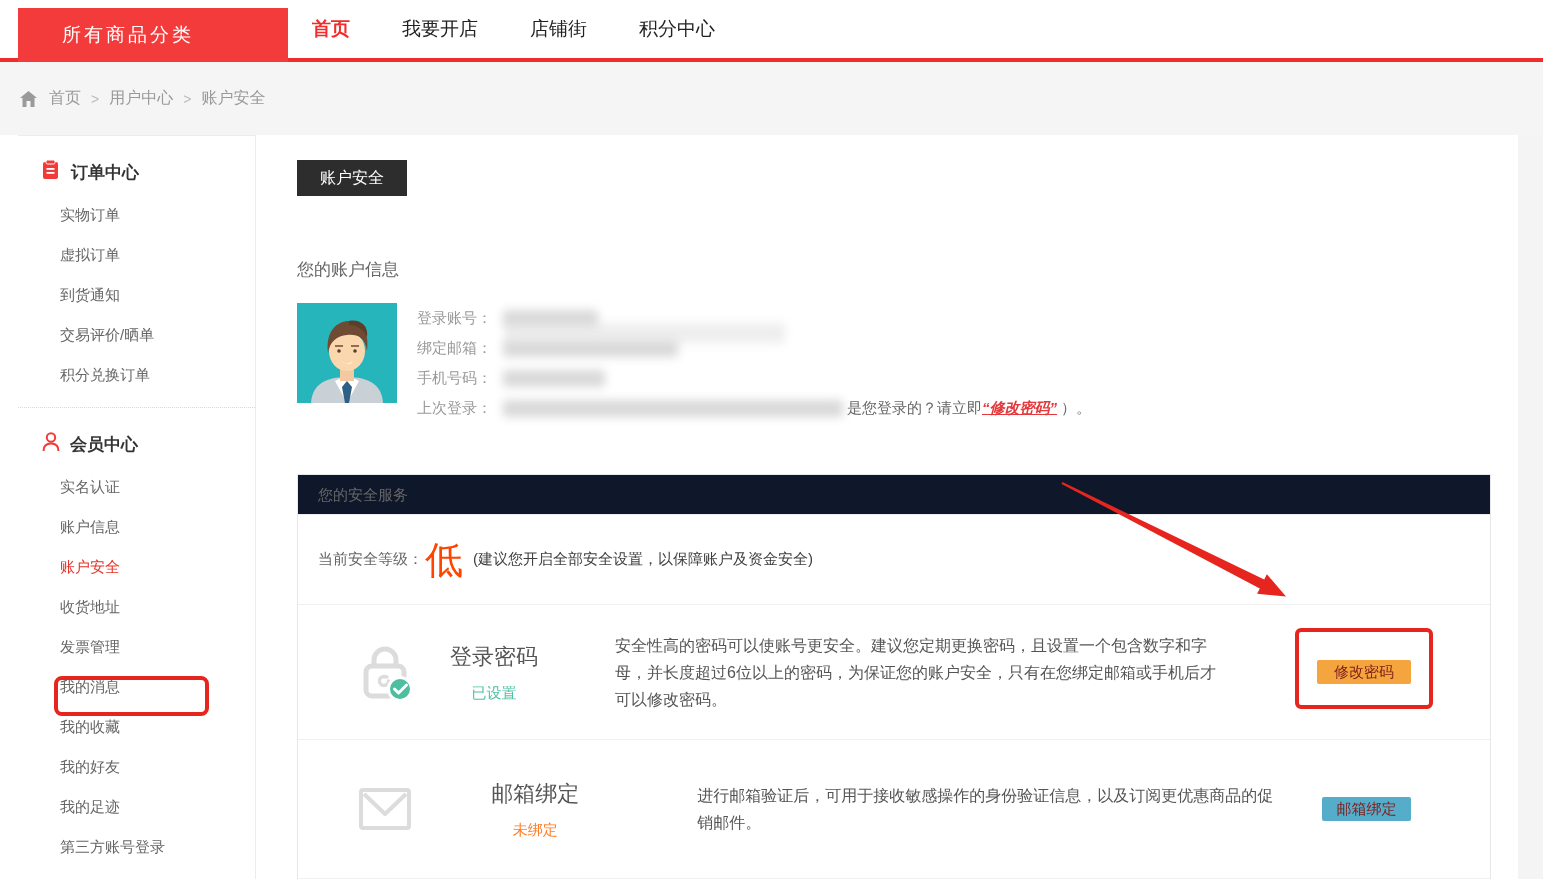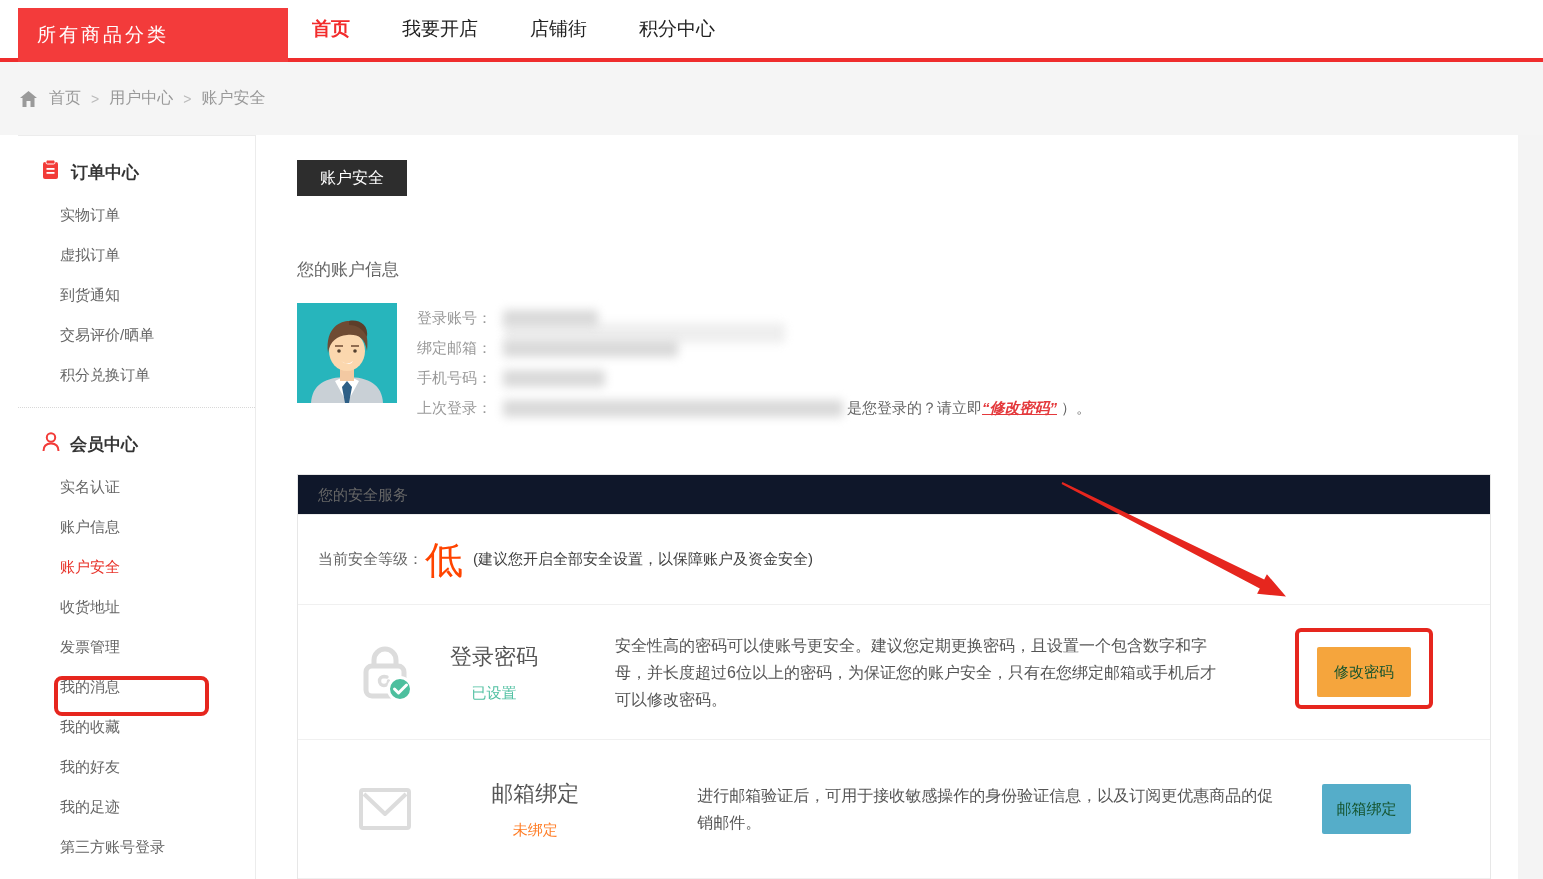--- a/index.html
+++ b/index.html
@@ -2,21 +2,21 @@
 <html><head>
 <meta charset="utf-8">
 <style>
   * { margin:0; padding:0; box-sizing:border-box; }
   html,body { width:1543px; height:879px; }
   body { font-family:"Liberation Sans","DejaVu Sans",sans-serif; background:#fff; overflow:hidden; position:relative; }
   #page { position:absolute; inset:0; width:1543px; height:879px; background:#fff; }
 
   
   .topnav { position:absolute; left:0; top:0; width:100%; height:62px; background:#fff; border-bottom:4px solid #ef2d2d; display:flex; align-items:flex-end; }
-  .cat-btn { position:absolute; left:18px; top:8px; width:270px; height:70px; background:#f33b3b; color:#fff; font-size:19px; letter-spacing:3px; line-height:54px; padding-left:19px; cursor:pointer; }
+  .cat-btn { position:absolute; left:18px; top:8px; width:270px; height:70px; background:#f33b3b; color:#fff; font-size:19px; letter-spacing:3px; line-height:54px; padding-left:44px; cursor:pointer; }
   .nav-items { position:absolute; left:312px; top:0; height:58px; display:flex; align-items:center; gap:52px; }
   .nav-item { font-size:19px; color:#222; cursor:pointer; white-space:nowrap; }
   .nav-item.active { color:#f22b2b; font-weight:bold; }
 
   
   .crumb-band { position:absolute; left:0; top:62px; width:100%; height:73px; background:#f5f5f5; }
   .crumb { position:absolute; left:20px; top:0; height:73px; display:flex; align-items:center; gap:10px; font-size:16px; color:#999; }
   .crumb .sep { color:#bbb; font-size:14px; }
   .crumb .home-ic { display:inline-flex; margin-right:2px; }
 
@@ -58,21 +58,21 @@
   .svc-row.pwd { height:134px; }
   .svc-row.mail { height:139px;gap:44px; }
   .svc-row.empty { height:60px; }
   .svc-ic { flex:0 0 64px; display:flex; justify-content:center; }
   .svc-title-col { margin-left:22px; width:110px; text-align:center; }
   .svc-title { font-size:22px; color:#555; }
   .svc-status { margin-top:12px; font-size:15px; }
   .status-ok { color:#53c1a3; }
   .status-warn { color:#ff7e28; }
   .svc-desc { margin-left:66px; width:612px; font-size:16px; color:#555; line-height:27px; }
-  .svc-btn { margin-left:auto; margin-right:79px; width:94px; height:50px; border:none; border-radius:2px; color:#14532d; font-size:15px; cursor:pointer; font-family:inherit; }
+  .svc-btn { margin-left:auto; margin-right:79px; width:94px; height:24px; border:none; border-radius:2px; color:#7f1d1d; font-size:15px; cursor:pointer; font-family:inherit; }
   .btn-orange { background:#f5a53d; }
   .btn-blue { background:#55adc9; }
 
   
   .anno-box { position:absolute; border:4px solid #e6261e; border-radius:8px; pointer-events:none; }
   .anno-sidebar { left:36px; top:540px; width:155px; height:40px; }
   .anno-btn { right:57px; top:23px; width:138px; height:81px; border-radius:6px; }
   .arrow-layer { position:absolute; inset:0; width:1543px; height:879px; pointer-events:none; }
 </style>
 </head>

